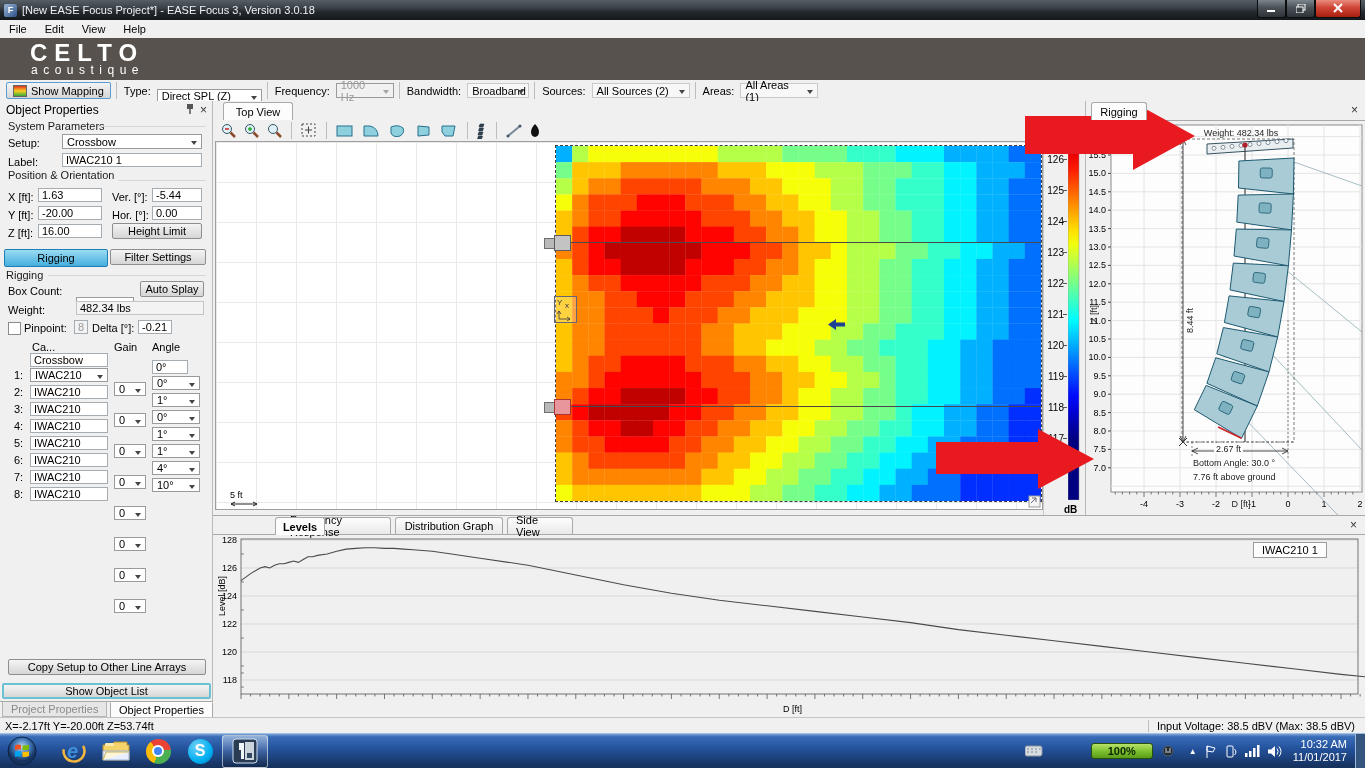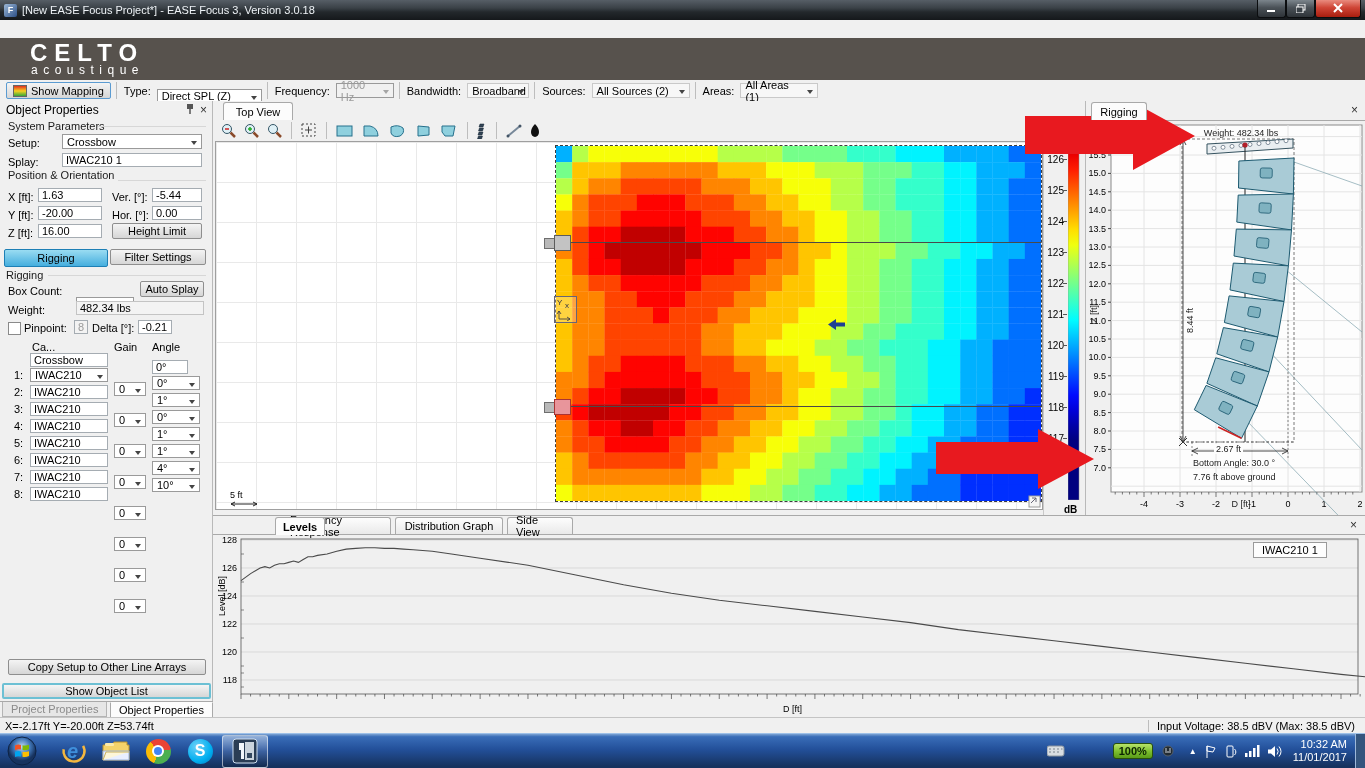--- a/index.html
+++ b/index.html
@@ -90,20 +90,26 @@
           </svg>
         </div>
       <div class="cap-btn cap-close">
           <svg width="10" height="10">
             <path d="M1 1 L9 9 M9 1 L1 9" stroke="#fff" stroke-width="2"></path>
           </svg>
         </div>
     </div>
   </div>
 
+  <div id="menubar" class="abs">
+    <div class="menu-item">File</div>
+    <div class="menu-item">Edit</div>
+    <div class="menu-item">View</div>
+    <div class="menu-item">Help</div>
+  </div>
 
   <div id="banner" class="abs">
     <div id="brand1">CELTO</div>
     <div id="brand2">acoustique</div>
   </div>
 
   <div id="maptoolbar" class="abs">
     <div class="btn" style="margin-left:6px;padding:0 6px;height:17px;border-color:#5b9bd1;">
       <span style="display:inline-block;width:12px;height:10px;margin-right:4px;background:linear-gradient(180deg,#e03020 0%,#f7d020 50%,#35a83a 100%);border:1px solid #666;"></span>
       <span>Show Mapping</span>
@@ -145,21 +151,21 @@
           </svg></span>
       <span style="margin-right:6px;color:#333;font-size:12px;">×</span>
     </div>
     <div class="abs grp" style="left:8px;top:19px;">System Parameters</div>
     <div class="abs grp-line" style="left:98px;top:25px;width:108px;"></div>
 
     <span class="abs" style="left:8px;top:36px;">Setup:</span>
     <div class="dd abs" style="left:62px;top:33px;width:140px;">
         <span>Crossbow</span>
       </div>
-    <span class="abs" style="left:8px;top:55px;">Splay:</span>
+    <span class="abs" style="left:8px;top:55px;">Label:</span>
     <div class="tb abs" style="left:62px;top:52px;width:140px;">
         <span>IWAC210 1</span>
       </div>
 
     <div class="abs grp" style="left:8px;top:68px;">Position &amp; Orientation</div>
     <div class="abs grp-line" style="left:118px;top:79px;width:88px;"></div>
 
     <span class="abs" style="left:8px;top:90px;">X [ft]:</span>
     <div class="tb num abs" style="left:38px;top:87px;width:64px;">
         <span>1.63</span>
@@ -1535,21 +1541,21 @@
           <rect x="15" y="15" width="5" height="5" fill="#33475f"></rect>
         </svg>
     </div>
     <div style="flex:1"></div>
     <span class="tray-ic">
         <svg width="18" height="12">
           <rect x="0" y="1" width="17" height="10" rx="2" fill="#d8dde2" stroke="#8a949e"></rect>
           <path d="M2 4 h2 M6 4 h2 M10 4 h2 M14 4 h1.5 M2 7 h2 M6 7 h2 M10 7 h2" stroke="#7a848e"></path>
         </svg>
       </span>
-    <div class="tray-ic" style="background:linear-gradient(180deg,#b7e26a,#7fc131 50%,#5a9c18);border:1px solid #29510a;border-radius:3px;padding:1px 5px;color:#0c2402;font-weight:bold;font-size:11px;margin-left:44px;">
+    <div class="tray-ic" style="background:linear-gradient(180deg,#b7e26a,#7fc131 50%,#5a9c18);border:1px solid #29510a;border-radius:3px;padding:1px 16px;color:#0c2402;font-weight:bold;font-size:11px;margin-left:44px;">
         <span>100%</span>
       </div>
     <span class="tray-ic">
         <svg width="14" height="12">
           <circle cx="7" cy="6" r="5" fill="#222b33" stroke="#55606a"></circle>
           <path d="M5 3 v3 M9 3 v3 M4 7 h6" stroke="#cfd6dc"></path>
         </svg>
       </span>
     <span class="tray-ic" style="color:#fff;font-size:8px;margin-left:10px;">▲</span>
     <span class="tray-ic">

